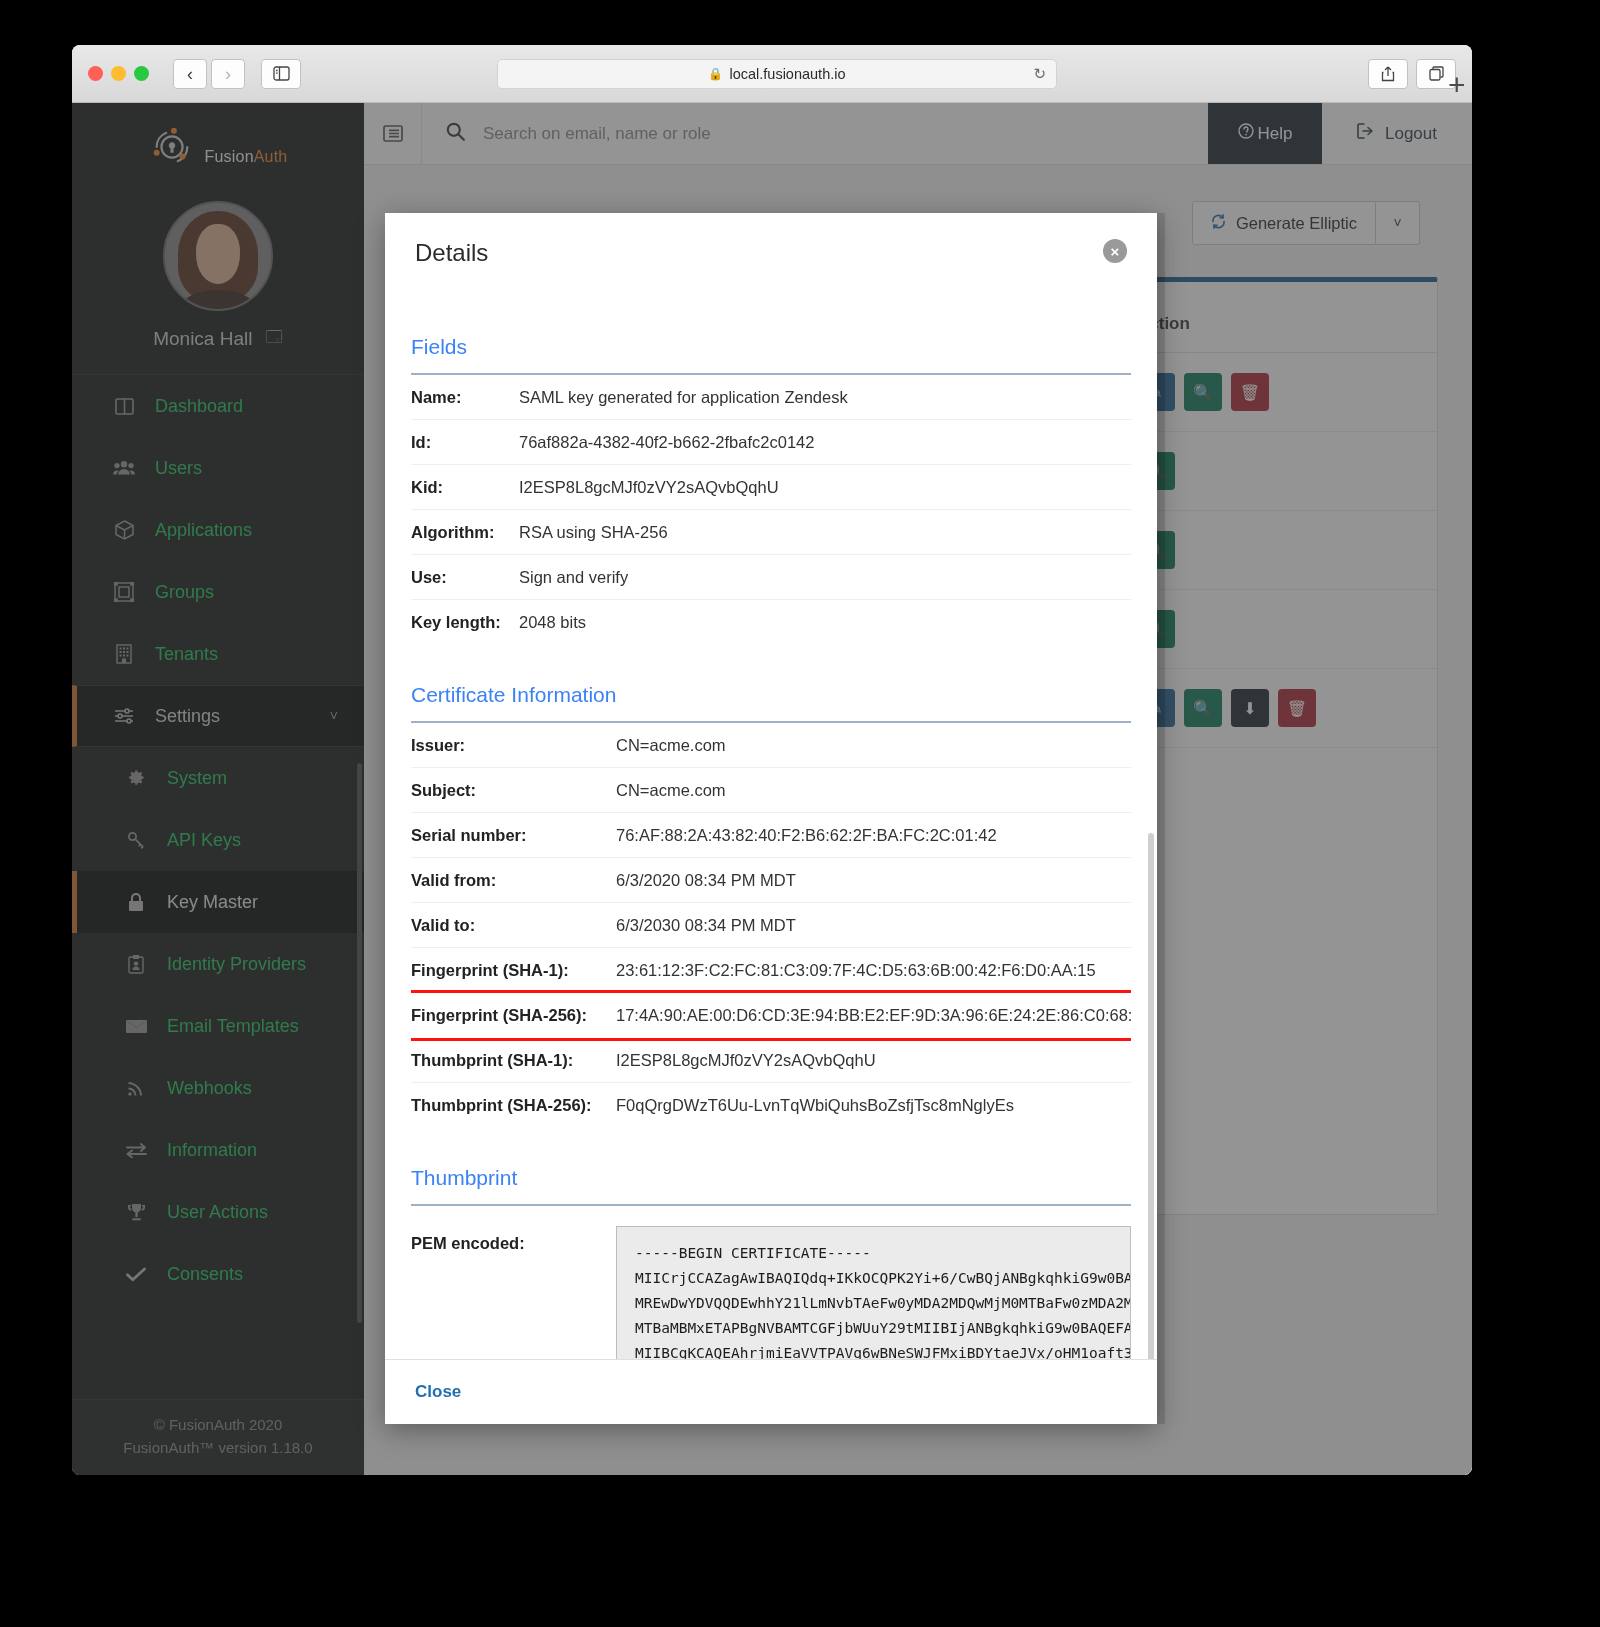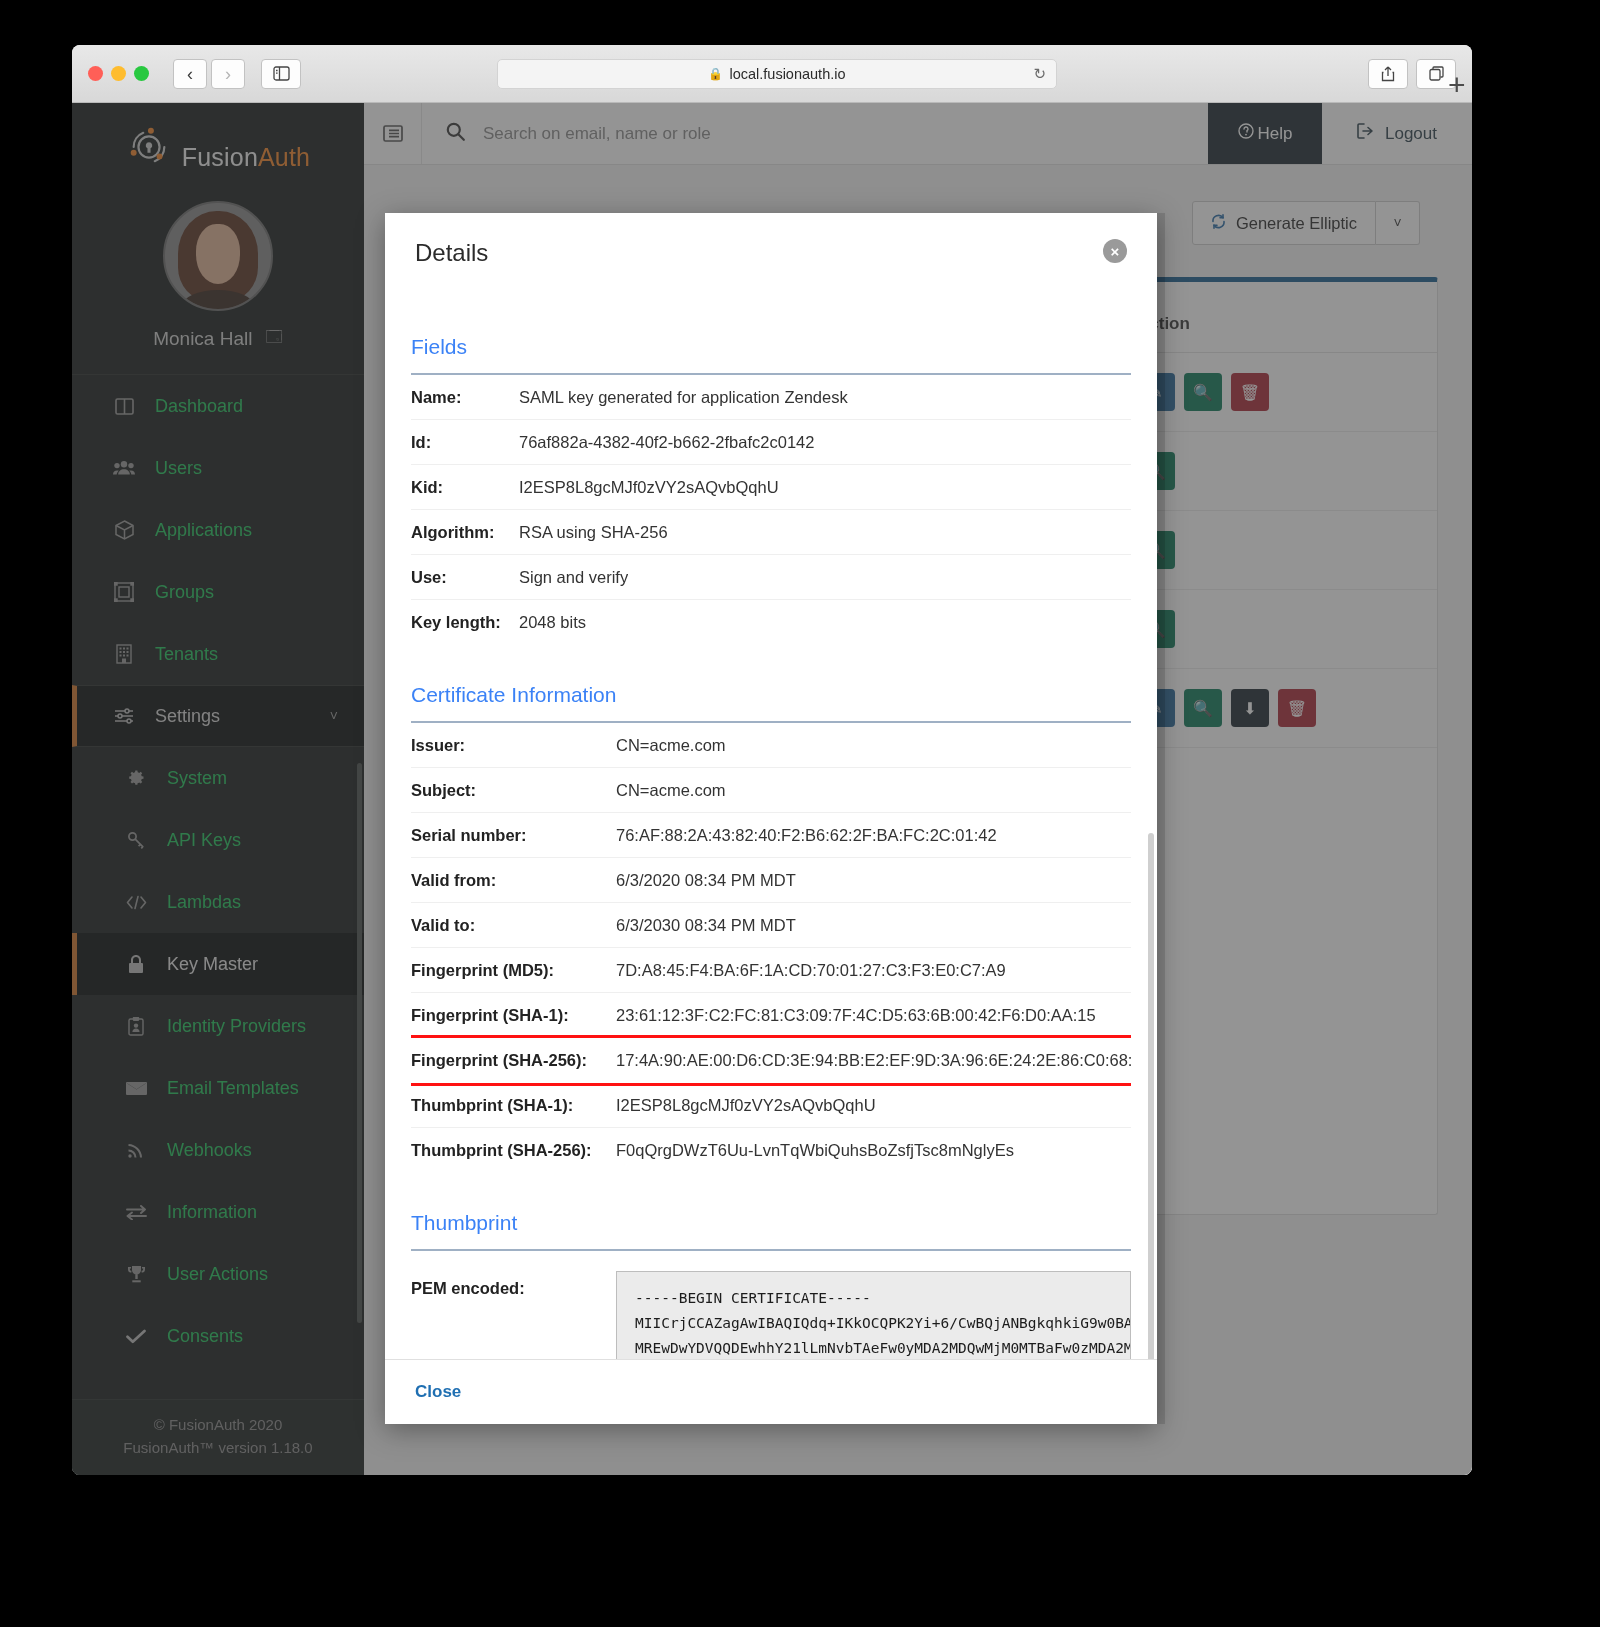--- a/index.html
+++ b/index.html
@@ -88,21 +88,21 @@
   #sidebar {
     width: 292px; background: #1b211f;
     position: relative;
     flex: none;
     overflow: hidden;
   }
   #brand {
     height: 88px; display: flex; align-items: center; justify-content: center; gap: 10px;
   }
   #brand .logo { width: 46px; height: 46px; }
-  #brand .name { font-size: 25px; color: #f2f2f2; letter-spacing: .2px; margin-top: 20px; }
+  #brand .name { font-size: 16px; color: #f2f2f2; letter-spacing: .2px; margin-top: 20px; }
   #brand .name b { font-weight: 400; }
   #brand .name .auth { color: #f4862a; }
 
   #profile { text-align: center; padding-bottom: 22px; }
   #avatar {
     width: 110px; height: 110px; border-radius: 50%;
     margin: 10px auto 14px;
     background: radial-gradient(circle at 50% 34%, #cdb6a4 0 28%, #8b8b8b 29% 100%);
     border: 2px solid #6d6d6d;
     position: relative; overflow: hidden;
@@ -496,30 +496,20 @@
           <span>System</span>
         </div>
         <div class="nav-item sub">
           <span class="ico">
             <svg width="19" height="19" viewBox="0 0 19 19" fill="none" stroke="#9a9a9a" stroke-width="1.7">
                 <circle cx="5.5" cy="5.5" r="3.6"></circle>
                 <path d="M8.2 8.2l8 8M13.4 13.4l-1.8 1.8M15.8 15.8l-1.6 1.6"></path>
               </svg>
           </span>
           <span>API Keys</span>
-        </div>
-        <div class="nav-item sub">
-          <span class="ico">
-            <svg width="21" height="15" viewBox="0 0 21 15" fill="none" stroke="#9a9a9a" stroke-width="1.6" stroke-linecap="round" stroke-linejoin="round">
-                <path d="M6 2 1.5 7.5 6 13"></path>
-                <path d="M15 2l4.5 5.5L15 13"></path>
-                <path d="M12 1.5 9 13.5"></path>
-              </svg>
-          </span>
-          <span>Lambdas</span>
         </div>
         <div class="nav-item sub active">
           <span class="ico">
             <svg width="16" height="19" viewBox="0 0 16 19" fill="#bdbdbd">
                 <path d="M8 0C5.2 0 3 2.2 3 5v3H2a1 1 0 00-1 1v8a1 1 0 001 1h12a1 1 0 001-1V9a1 1 0 00-1-1h-1V5c0-2.8-2.2-5-5-5zm0 2c1.7 0 3 1.3 3 3v3H5V5c0-1.7 1.3-3 3-3z"></path>
               </svg>
           </span>
           <span>Key Master</span>
         </div>
         <div class="nav-item sub">
@@ -760,24 +750,20 @@
             </div>
             <div class="frow">
               <div class="flabel">Valid from:</div>
               <div class="fvalue">6/3/2020 08:34 PM MDT</div>
             </div>
             <div class="frow">
               <div class="flabel">Valid to:</div>
               <div class="fvalue">6/3/2030 08:34 PM MDT</div>
             </div>
             <div class="frow">
-              <div class="flabel">Fingerprint (MD5):</div>
-              <div class="fvalue">7D:A8:45:F4:BA:6F:1A:CD:70:01:27:C3:F3:E0:C7:A9</div>
-            </div>
-            <div class="frow">
               <div class="flabel">Fingerprint (SHA-1):</div>
               <div class="fvalue">23:61:12:3F:C2:FC:81:C3:09:7F:4C:D5:63:6B:00:42:F6:D0:AA:15</div>
             </div>
             <div class="frow highlight">
               <div class="flabel">Fingerprint (SHA-256):</div>
               <div class="fvalue">17:4A:90:AE:00:D6:CD:3E:94:BB:E2:EF:9D:3A:96:6E:24:2E:86:C0:68:66:</div>
             </div>
             <div class="frow">
               <div class="flabel">Thumbprint (SHA-1):</div>
               <div class="fvalue">I2ESP8L8gcMJf0zVY2sAQvbQqhU</div>

